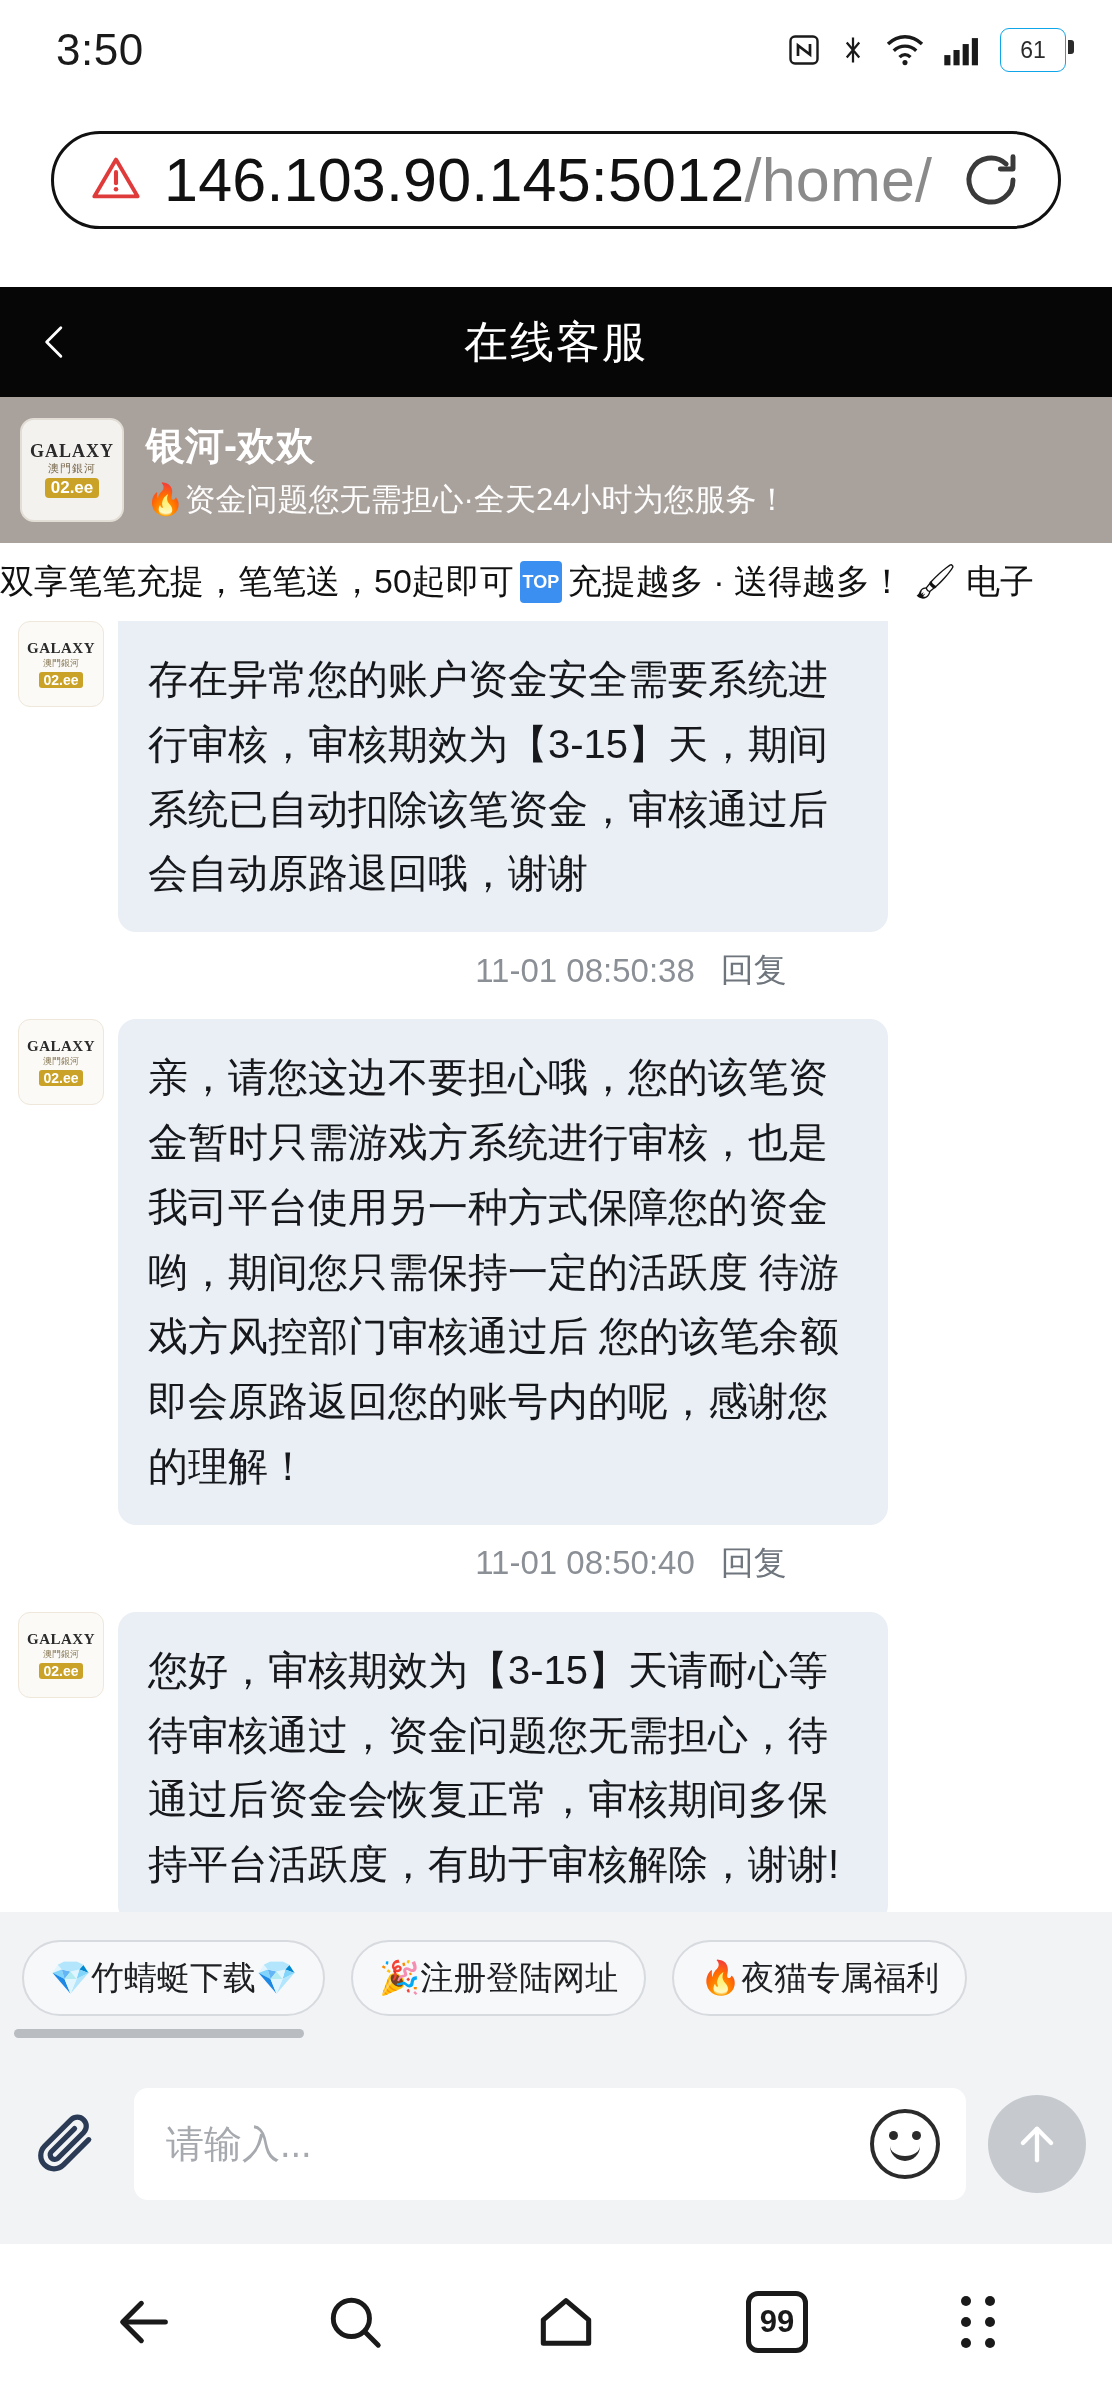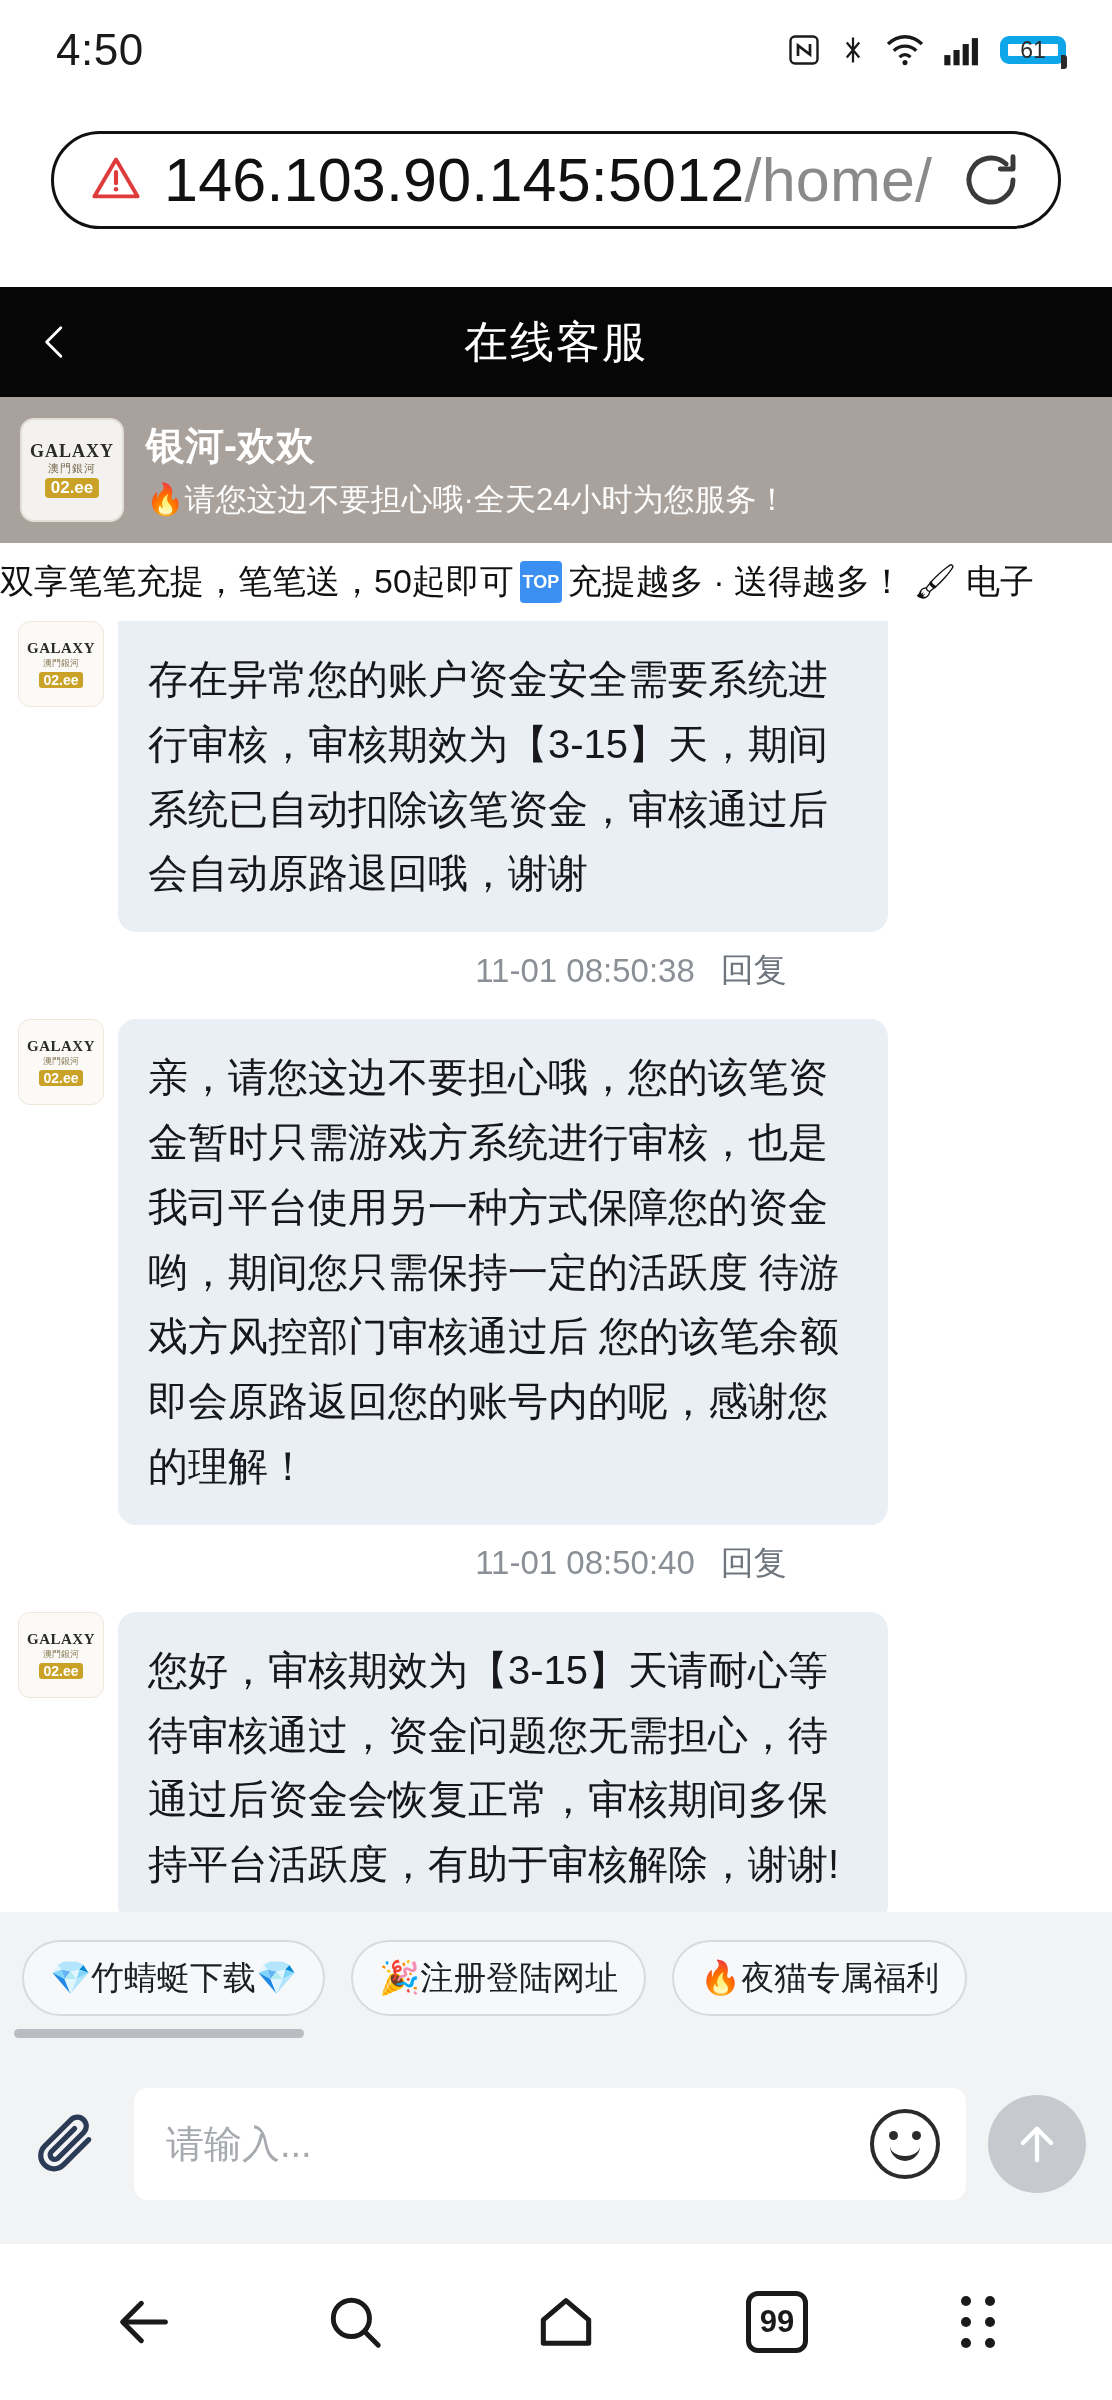--- a/index.html
+++ b/index.html
@@ -34,22 +34,22 @@
     color: #1a1a1a;
     letter-spacing: 0.5px;
   }
   .statusbar .right {
     display: flex;
     align-items: center;
     gap: 16px;
   }
   .sicon { color: #1a1a1a; display: flex; align-items: center; }
   .battery {
-    width: 66px; height: 28px;
-    border: 8px solid #0ea5e9;
+    width: 66px; height: 44px;
+    border: 1px solid #0ea5e9;
     border-radius: 9px;
     position: relative;
     display: flex; align-items: center; justify-content: center;
     font-size: 23px;
     color: #2b2b2b;
   }
   .battery::after {
     content: "";
     position: absolute;
     right: -9px; top: 11px;
@@ -362,21 +362,21 @@
     justify-content: center;
   }
   .dots6 i { width: 10px; height: 10px; background: #1a1a1a; border-radius: 50%; display: block; }
 </style>
 </head>
 <body>
 
 <div class="phone">
 
   <div class="statusbar">
-    <div class="clock">4:50</div>
+    <div class="clock">3:50</div>
     <div class="right">
       <span class="sicon">
         <svg width="36" height="36" viewBox="0 0 24 24">
             <path d="M6 3h12a3 3 0 0 1 3 3v12a3 3 0 0 1-3 3H6a3 3 0 0 1-3-3V6a3 3 0 0 1 3-3z" fill="none" stroke="#1a1a1a" stroke-width="1.6"></path>
             <path d="M8 16V9l8 6V8" fill="none" stroke="#1a1a1a" stroke-width="1.8"></path>
           </svg>
       </span>
       <span class="sicon">
         <svg width="30" height="36" viewBox="0 0 24 24">
             <path d="M7 6l10 12M7 18L17 6M12 2v20" fill="none" stroke="#1a1a1a" stroke-width="1.8"></path>
@@ -433,21 +433,21 @@
   </div>
 
   <div class="agent">
     <div class="avatar">
       <div class="gx">GALAXY</div>
       <div class="cn">澳門銀河</div>
       <div class="dom">02.ee</div>
     </div>
     <div class="agent-txt">
       <div class="agent-name">银河-欢欢</div>
-      <div class="agent-sub">🔥请您这边不要担心哦·全天24小时为您服务！</div>
+      <div class="agent-sub">🔥资金问题您无需担心·全天24小时为您服务！</div>
     </div>
   </div>
 
   <div class="notice">
     <span>双享笔笔充提，笔笔送，50起即可</span>
     <span class="top-badge">TOP</span>
     <span>充提越多 · 送得越多！ 🖌 电子</span>
   </div>
 
   <div class="chat">

